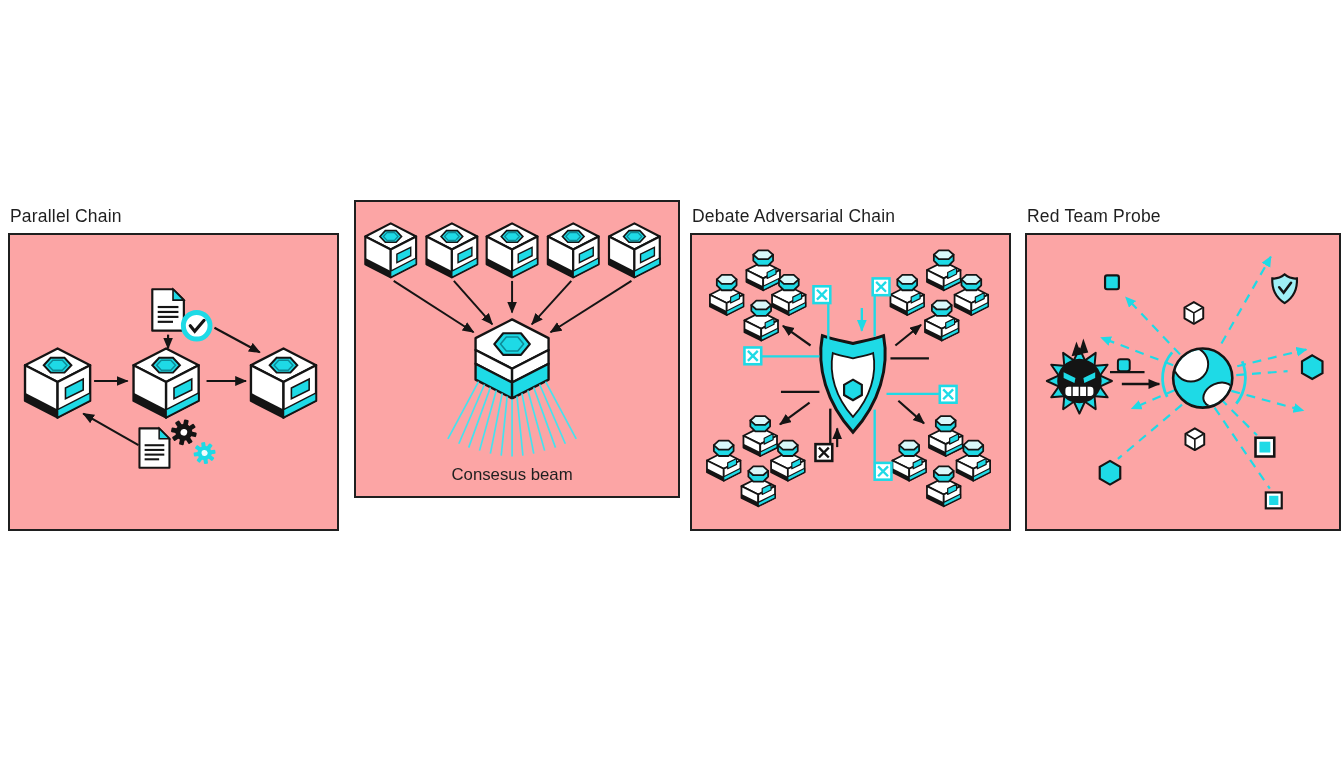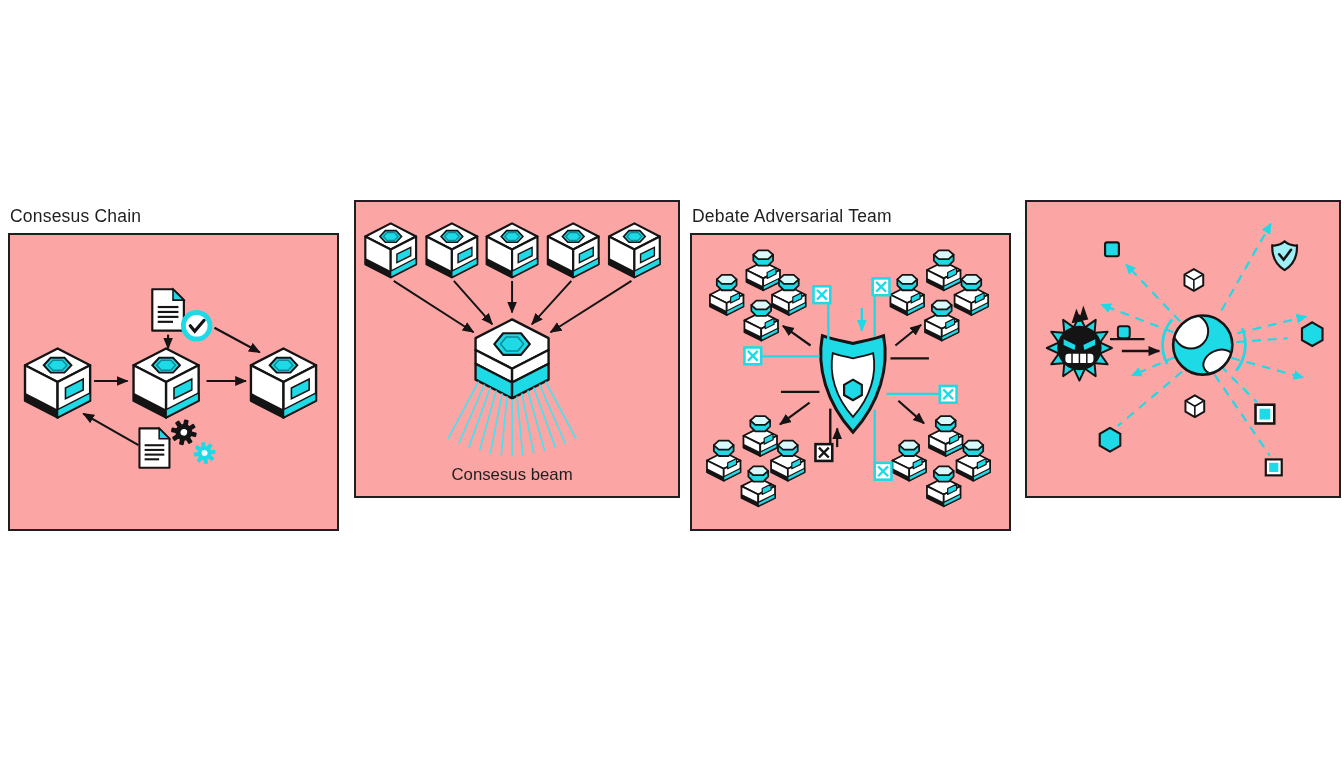--- a/index.html
+++ b/index.html
@@ -11,21 +11,21 @@
   .panel{box-sizing:border-box;border:2px solid #1f1f1f;background:#fca5a5;height:298px;}
   .panel svg{display:block;}
   svg text{font-family:"Liberation Sans","DejaVu Sans",sans-serif;}
 </style>
 </head>
 <body>
 
 <div class="canvas">
 
   <div class="panel-group" style="left:8px;width:331px;">
-    <div class="panel-title">Consesus Chain</div>
+    <div class="panel-title">Parallel Chain</div>
     <div class="panel">
       <svg width="327" height="294" viewBox="0 0 331 298">
         <defs>
           <marker id="mk1" markerUnits="userSpaceOnUse" markerWidth="14" markerHeight="11" refX="11" refY="5" orient="auto">
             <path d="M0,0 L12,5 L0,10 Z" fill="#141414"></path>
           </marker>
           <g id="cb1">
             <polygon points="-33,-18 0,-35 33,-18 0,-1" fill="#fff" stroke="#141414" stroke-width="2.4" stroke-linejoin="round"></polygon>
             <polygon points="-33,-18 0,-1 0,35 -33,18" fill="#fff" stroke="#141414" stroke-width="2.4" stroke-linejoin="round"></polygon>
             <polygon points="33,-18 0,-1 0,35 33,18" fill="#fff" stroke="#141414" stroke-width="2.4" stroke-linejoin="round"></polygon>
@@ -148,21 +148,21 @@
             <line x1="186" y1="185" x2="212" y2="245"></line>
           <line x1="192" y1="182" x2="223" y2="240"></line>
         </g>
 
         <text x="158" y="282" text-anchor="middle" font-size="17" fill="#1f1f1f">Consesus beam</text>
       </svg>
     </div>
   </div>
 
   <div class="panel-group" style="left:690px;width:321px;">
-    <div class="panel-title">Debate Adversarial Team</div>
+    <div class="panel-title">Debate Adversarial Chain</div>
     <div class="panel">
       <svg width="317" height="294" viewBox="0 0 321 298">
         <defs>
           <marker id="mk3b" markerUnits="userSpaceOnUse" markerWidth="14" markerHeight="11" refX="11" refY="5" orient="auto">
             <path d="M0,0 L12,5 L0,10 Z" fill="#141414"></path>
           </marker>
           <marker id="mk3c" markerUnits="userSpaceOnUse" markerWidth="14" markerHeight="11" refX="11" refY="5" orient="auto">
             <path d="M0,0 L12,5 L0,10 Z" fill="#1EDAE6"></path>
           </marker>
           <g id="pawn3" stroke-linejoin="round">
@@ -239,20 +239,21 @@
           <line x1="120" y1="112" x2="92" y2="92" stroke="#141414" stroke-width="2.2" marker-end="url(#mk3b)"></line>
           <line x1="206" y1="112" x2="232" y2="91" stroke="#141414" stroke-width="2.2" marker-end="url(#mk3b)"></line>
           <line x1="119" y1="170" x2="89" y2="192" stroke="#141414" stroke-width="2.2" marker-end="url(#mk3b)"></line>
           <line x1="209" y1="168" x2="235" y2="191" stroke="#141414" stroke-width="2.2" marker-end="url(#mk3b)"></line>
         </g>
       </svg>
     </div>
   </div>
 
   <div class="panel-group" style="left:1025px;width:316px;">
+    <div class="panel-title">Red Team Probe</div>
     <div class="panel">
       <svg width="312" height="294" viewBox="0 0 316 298">
         <defs>
           <marker id="mk4b" markerUnits="userSpaceOnUse" markerWidth="14" markerHeight="11" refX="11" refY="5" orient="auto">
             <path d="M0,0 L12,5 L0,10 Z" fill="#141414"></path>
           </marker>
           <marker id="mk4c" markerUnits="userSpaceOnUse" markerWidth="13" markerHeight="11" refX="10" refY="5" orient="auto">
             <path d="M0,0 L11,5 L0,10 Z" fill="#1EDAE6"></path>
           </marker>
           <clipPath id="clip4">

